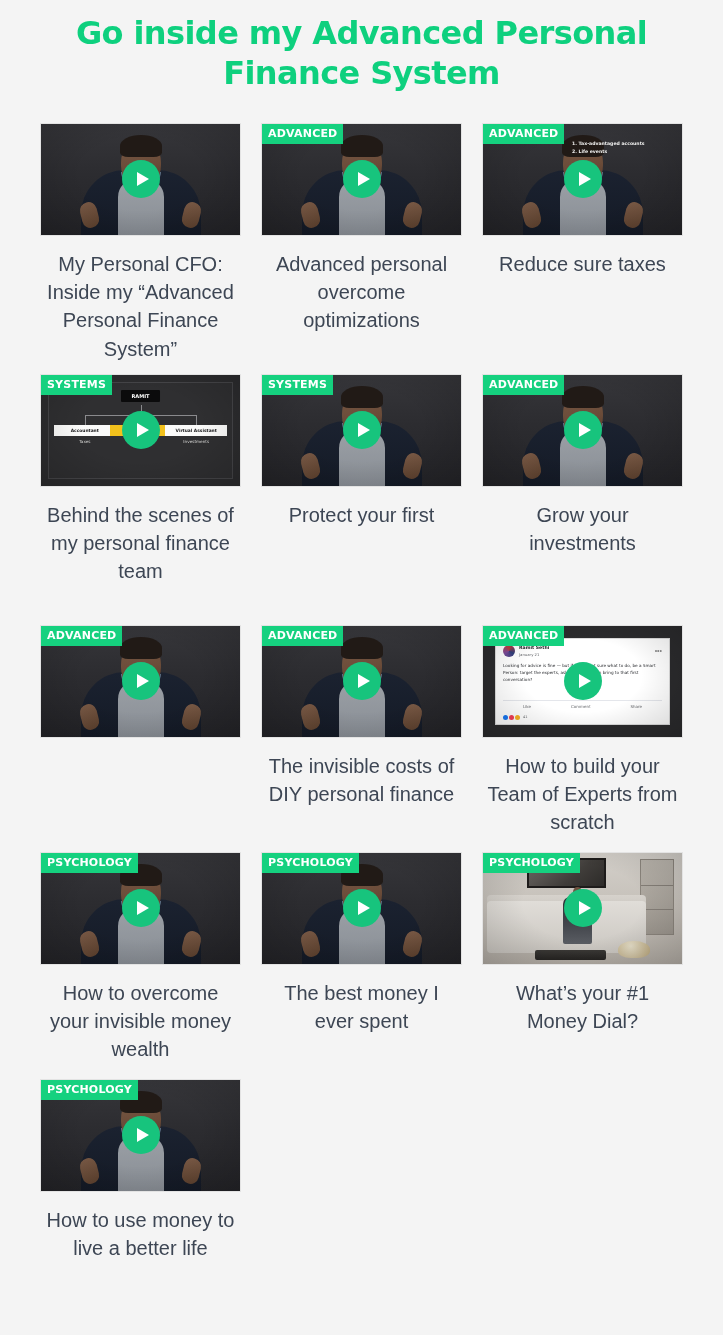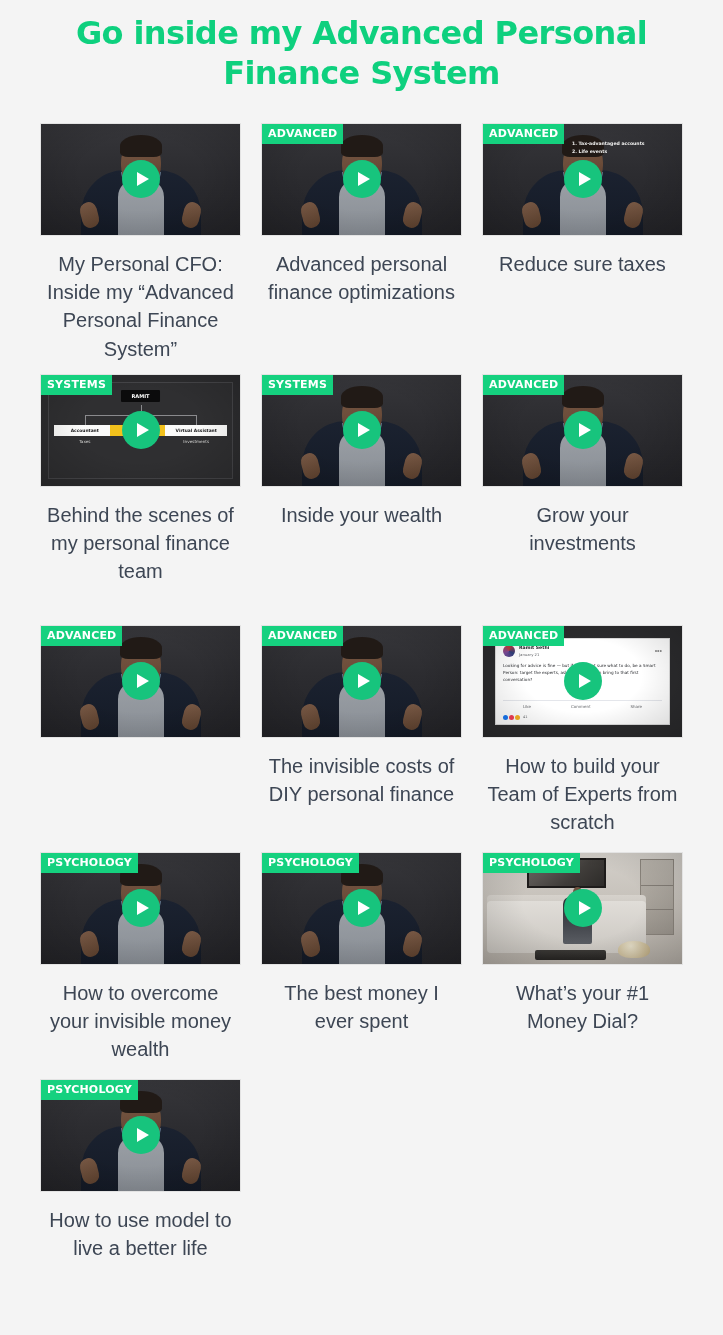--- a/index.html
+++ b/index.html
@@ -404,21 +404,21 @@
             <div class="collar"></div>
             <div class="head"></div>
             <div class="hair"></div>
             <div class="hand left"></div>
             <div class="hand right"></div>
           </div>
           <div class="vignette"></div>
           <div class="badge">ADVANCED</div>
           <div class="play-btn"></div>
         </div>
-        <div class="caption">Advanced personal finance optimizations</div>
+        <div class="caption">Advanced personal overcome optimizations</div>
       </div>
       <div class="video-card row1">
         <div class="thumb-wrap">
           <div class="art art-portrait">
             <div class="torso"></div>
             <div class="shirt"></div>
             <div class="collar"></div>
             <div class="head"></div>
             <div class="hair"></div>
             <div class="hand left"></div>
@@ -465,21 +465,21 @@
             <div class="collar"></div>
             <div class="head"></div>
             <div class="hair"></div>
             <div class="hand left"></div>
             <div class="hand right"></div>
           </div>
           <div class="vignette"></div>
           <div class="badge">SYSTEMS</div>
           <div class="play-btn"></div>
         </div>
-        <div class="caption">Inside your wealth</div>
+        <div class="caption">Protect your first</div>
       </div>
       <div class="video-card row2">
         <div class="thumb-wrap">
           <div class="art art-portrait">
             <div class="torso"></div>
             <div class="shirt"></div>
             <div class="collar"></div>
             <div class="head"></div>
             <div class="hair"></div>
             <div class="hand left"></div>
@@ -615,17 +615,17 @@
             <div class="collar"></div>
             <div class="head"></div>
             <div class="hair"></div>
             <div class="hand left"></div>
             <div class="hand right"></div>
           </div>
           <div class="vignette"></div>
           <div class="badge">PSYCHOLOGY</div>
           <div class="play-btn"></div>
         </div>
-        <div class="caption">How to use model to live a better life</div>
+        <div class="caption">How to use money to live a better life</div>
       </div>
     </div>
 
 </div>
 
 </body></html>

